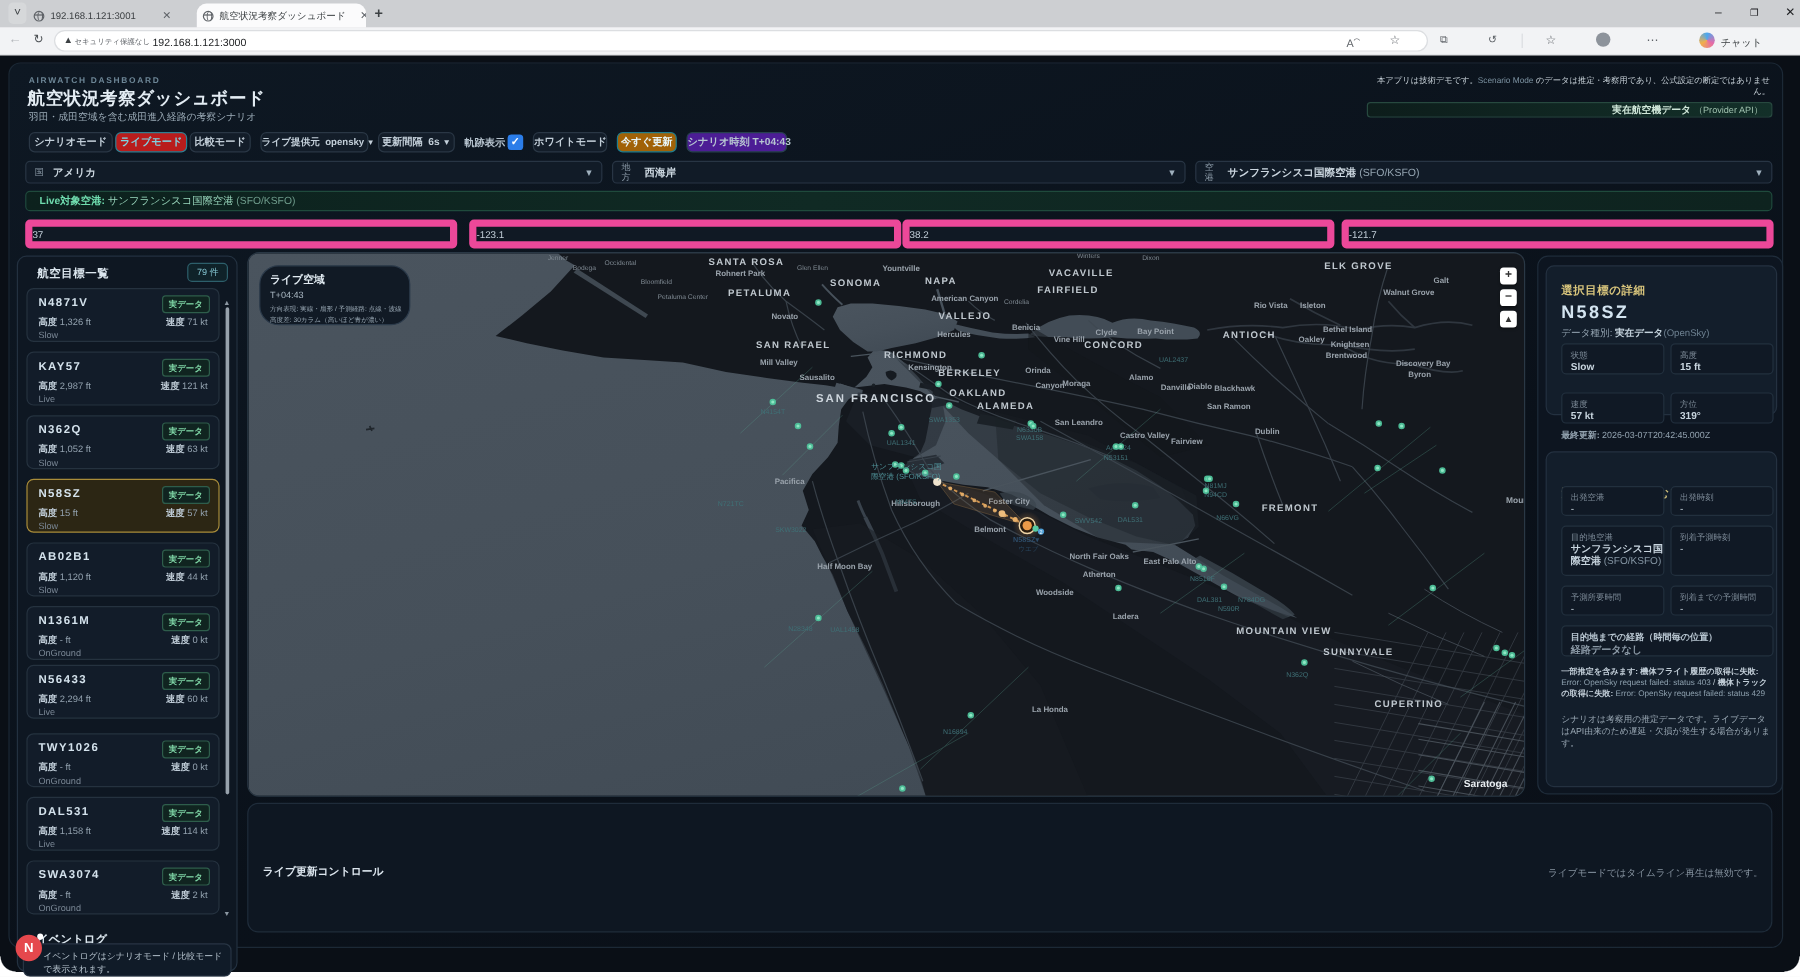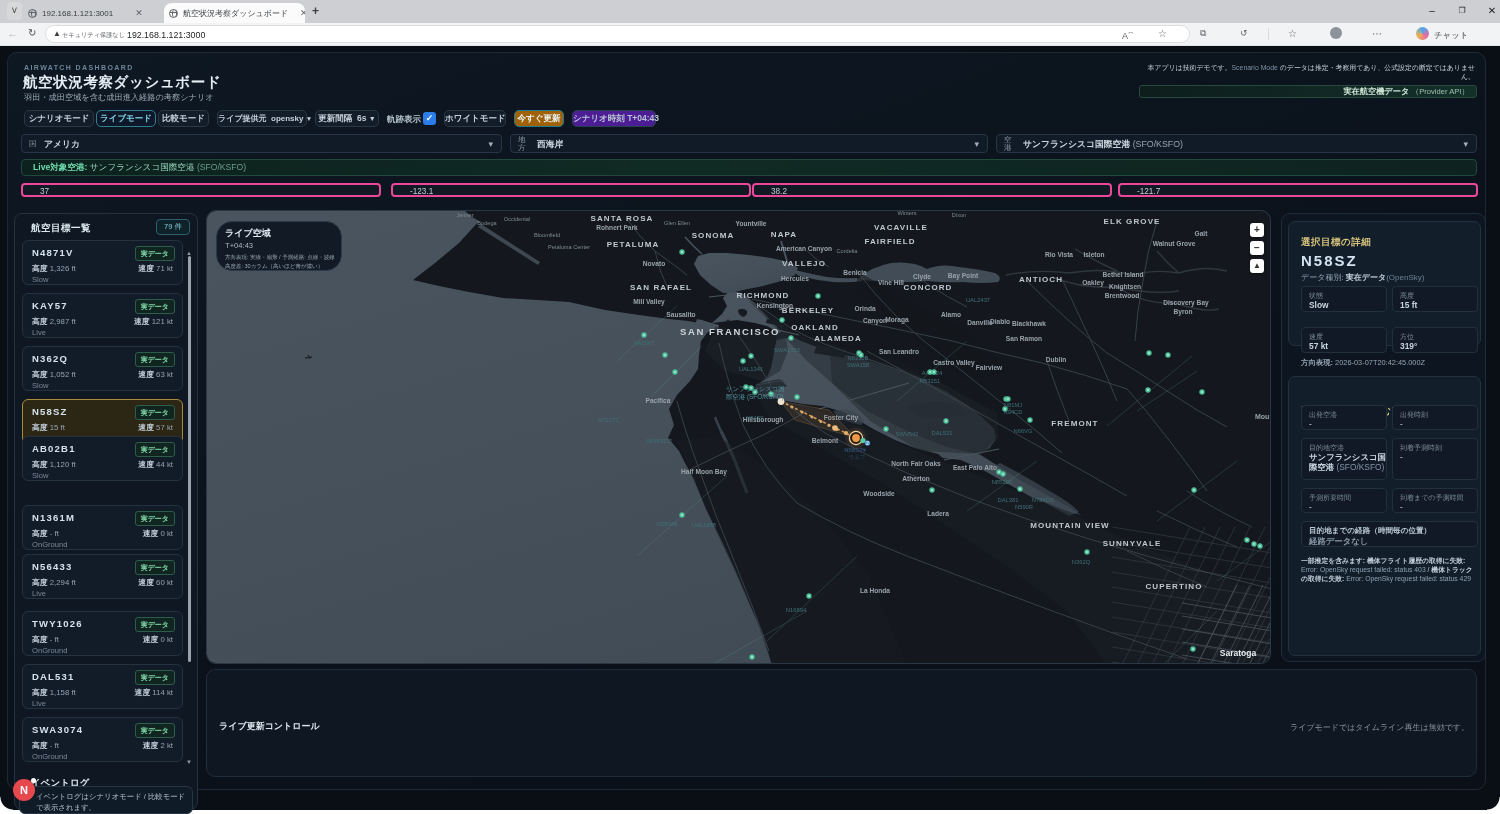--- a/index.html
+++ b/index.html
@@ -18,31 +18,31 @@
 #winbottom{position:absolute;left:0;top:810px;width:1500px;height:4px;background:#fff}
 .wincorner{position:absolute;top:797px;width:13px;height:13px}
 .hdr-eyebrow{position:absolute;left:24px;top:64px;font-size:7px;letter-spacing:1.4px;color:#6d8696;font-weight:bold}
 .hdr-title{position:absolute;left:23px;top:73px;font-size:14.5px;letter-spacing:0.6px;color:#e4edf4;font-weight:bold}
 .hdr-sub{position:absolute;left:24px;top:92px;font-size:8.2px;color:#9cacb8}
 .hdr-note{position:absolute;right:25px;top:63px;font-size:6.9px;color:#c9d3da;text-align:right;line-height:1.35}
 .hdr-note .sm{color:#7d93a2}
 .provider{position:absolute;left:1139px;top:85px;width:338px;height:13px;border:1px solid #27493f;border-radius:3px;background:linear-gradient(90deg,#0d1d1b,#133029);color:#cfe6d8;font-size:8.2px;text-align:right;line-height:12px;padding-right:7px;font-weight:bold}
 .provider .pa{font-weight:normal;color:#9fc0ae;font-size:7.6px}
 .cbtn{position:absolute;top:110px;height:17px;border:1px solid #2a3745;border-radius:5px;background:#131d29;color:#c3cfd9;font-size:8.5px;font-weight:bold;text-align:center;line-height:15px;white-space:nowrap}
-.cbtn.act{background:#0f172a;border-color:#2e7f92;color:#7ed3e2}
+.cbtn.act{background:#b91c1c;border-color:#2e7f92;color:#7ed3e2}
 .cbtn.fill{background:#a16207;border-color:#1d7d90;color:#e8f6f9}
 .cbtn.time{background:#4c1d95;border-color:#27404d;color:#b7c6d1}
 .chk{position:absolute;top:112px;width:13px;height:13px;background:#2b7de9;border-radius:3px;color:#fff;font-size:9px;text-align:center;line-height:13px;font-weight:bold}
 .lbl{position:absolute;top:114px;font-size:8.5px;color:#b6c3ce;font-weight:bold}
 .sel{position:absolute;top:134px;height:19px;background:#111b27;border:1px solid #283544;border-radius:4px;color:#ccd7e0;font-size:8.8px}
 .sel .slabel{position:absolute;left:7px;top:0;bottom:0;display:flex;align-items:center;color:#8b9aa7;font-size:7.5px;line-height:1.05}
 .sel .sval{position:absolute;left:26px;top:4px;font-weight:bold;white-space:nowrap}
 .sel .chev{position:absolute;right:8px;top:4px;color:#9fb0bd;font-size:9px}
 .banner{position:absolute;left:21px;top:159px;width:1456px;height:17px;background:linear-gradient(90deg,#0c211d,#102a24 45%,#0e231f);border:1px solid #1f4a3c;border-radius:4px;color:#9bd9bf;font-size:8.6px;line-height:15px;padding-left:11px}
-.inp{position:absolute;top:183px;width:360px;height:14px;background:#101924;border:2px solid #ec4899;border-radius:4px;color:#c3cfd9;font-size:8.2px;line-height:14px;padding-left:17px}
+.inp{position:absolute;top:183px;width:360px;height:24px;background:#101924;border:6px solid #ec4899;border-radius:4px;color:#c3cfd9;font-size:8.2px;line-height:14px;padding-left:0}
 #sidebar{position:absolute;left:14px;top:213px;width:184px;height:597px;background:#0e1722;border:1px solid #233140;border-radius:8px;overflow:hidden}
 .sb-title{position:absolute;left:16px;top:8px;font-size:9.5px;font-weight:bold;color:#dbe6ee;letter-spacing:0.5px}
 .sb-badge{position:absolute;right:7px;top:5px;border:1px solid #2d5f6b;border-radius:4px;color:#86c8d4;font-size:7.5px;padding:2px 7px;background:#0f2229}
 .card{position:absolute;left:7px;width:161px;height:45px;background:#121c29;border:1px solid #25323f;border-radius:6px}
 .card.selc{background:#2c2614;border:1.5px solid #a88c3a}
 .cs{position:absolute;left:9px;top:6px;font-size:9.5px;font-weight:bold;letter-spacing:1.2px;color:#d4e2ec}
 .cbdg{position:absolute;right:7px;top:5px;border:1px solid #2e5d4b;border-radius:3px;color:#7fd6a6;font-size:7px;padding:1.5px 5px;background:#102420;font-weight:bold}
 .crow{position:absolute;left:9px;right:9px;top:22px;font-size:7.8px;color:#93a2af}
 .crow b{color:#c0cdd8;font-weight:bold}
 .crow .r{float:right}
@@ -157,21 +157,21 @@
       <span class="cbdg">実データ</span>
       <div class="crow"><b>高度</b> 1,052 ft<span class="r"><b>速度</b> 63 kt</span></div>
       <span class="cst">Slow</span>
     </div>
 <div class="card selc" style="top:185px">
       <span class="cs">N58SZ</span>
       <span class="cbdg">実データ</span>
       <div class="crow"><b>高度</b> 15 ft<span class="r"><b>速度</b> 57 kt</span></div>
       <span class="cst">Slow</span>
     </div>
-<div class="card" style="top:222px">
+<div class="card" style="top:238px">
       <span class="cs">AB02B1</span>
       <span class="cbdg">実データ</span>
       <div class="crow"><b>高度</b> 1,120 ft<span class="r"><b>速度</b> 44 kt</span></div>
       <span class="cst">Slow</span>
     </div>
 <div class="card" style="top:291px">
       <span class="cs">N1361M</span>
       <span class="cbdg">実データ</span>
       <div class="crow"><b>高度</b> - ft<span class="r"><b>速度</b> 0 kt</span></div>
       <span class="cst">OnGround</span>
@@ -579,21 +579,21 @@
         <span class="bv">15 ft</span>
       </div>
   <div class="rbox" style="left:12px;top:105px;width:86px;height:26px">
         <span class="bl">速度</span>
         <span class="bv">57 kt</span>
       </div>
   <div class="rbox" style="left:103px;top:105px;width:86px;height:26px">
         <span class="bl">方位</span>
         <span class="bv">319°</span>
       </div>
-  <div class="abs" style="left:12px;top:136px;font-size:7.4px;color:#93a3b0"><b>方向表現:</b> 2026-03-07T20:42:45.000Z</div>
+  <div class="abs" style="left:12px;top:136px;font-size:7.4px;color:#93a3b0"><b>最終更新:</b> 2026-03-07T20:42:45.000Z</div>
 </div>
 <div class="rcard" style="top:162px;height:280px">
   <div class="rhead" style="top:28px">運航情報（推定含む）</div>
   <div class="rbox" style="left:12px;top:28px;width:86px;height:25px">
         <span class="bl">出発空港</span>
         <span class="bv" style="font-weight:normal">-</span>
       </div>
   <div class="rbox" style="left:103px;top:28px;width:86px;height:25px">
         <span class="bl">出発時刻</span>
         <span class="bv" style="font-weight:normal">-</span>
@@ -612,20 +612,21 @@
       </div>
   <div class="rbox" style="left:103px;top:111px;width:86px;height:25px">
         <span class="bl">到着までの予測時間</span>
         <span class="bv" style="font-weight:normal">-</span>
       </div>
   <div class="rbox" style="left:12px;top:144px;width:177px;height:26px">
         <span class="bl" style="font-size:7.6px;color:#b9c7d2;font-weight:bold">目的地までの経路（時間毎の位置）</span>
         <span class="bv" style="font-weight:bold;color:#8a98a5;top:14px">経路データなし</span>
       </div>
   <div class="abs" style="left:12px;top:180px;width:177px;font-size:6.8px;line-height:1.32;color:#c2ced8"><b>一部推定を含みます: 機体フライト履歴の取得に失敗:</b> <span style="color:#8da0ae">Error: OpenSky request failed: status 403</span> / <b>機体トラックの取得に失敗:</b> <span style="color:#8da0ae">Error: OpenSky request failed: status 429</span></div>
+  <div class="abs" style="left:12px;top:218px;width:177px;font-size:7.3px;line-height:1.35;color:#9aa8b4">シナリオは考察用の推定データです。ライブデータはAPI由来のため遅延・欠損が発生する場合があります。</div>
 </div>
 </div>
 <div id="bpanel">
     <span class="bt">ライブ更新コントロール</span>
     <span class="br">ライブモードではタイムライン再生は無効です。</span>
   </div>
 <div class="wincorner" style="left:0;background:radial-gradient(circle at 13px 0px,rgba(255,255,255,0) 12px,#fff 13px)"></div>
 <div class="wincorner" style="right:0;background:radial-gradient(circle at 0px 0px,rgba(255,255,255,0) 12px,#fff 13px)"></div>
 <div id="winbottom"></div>
 

